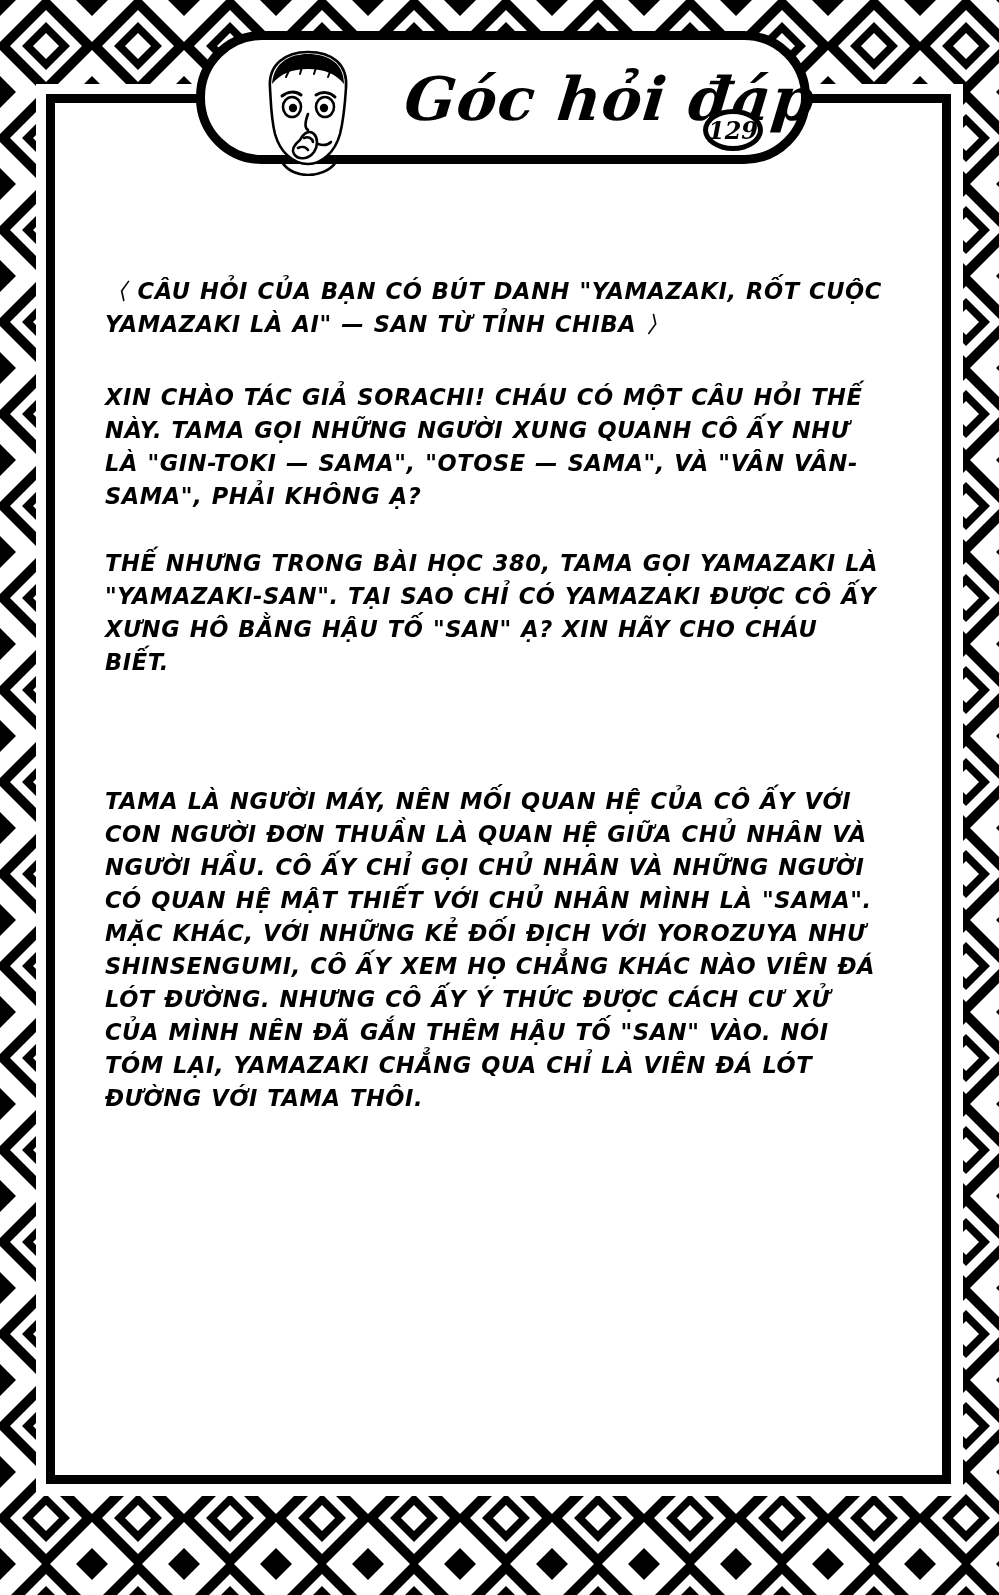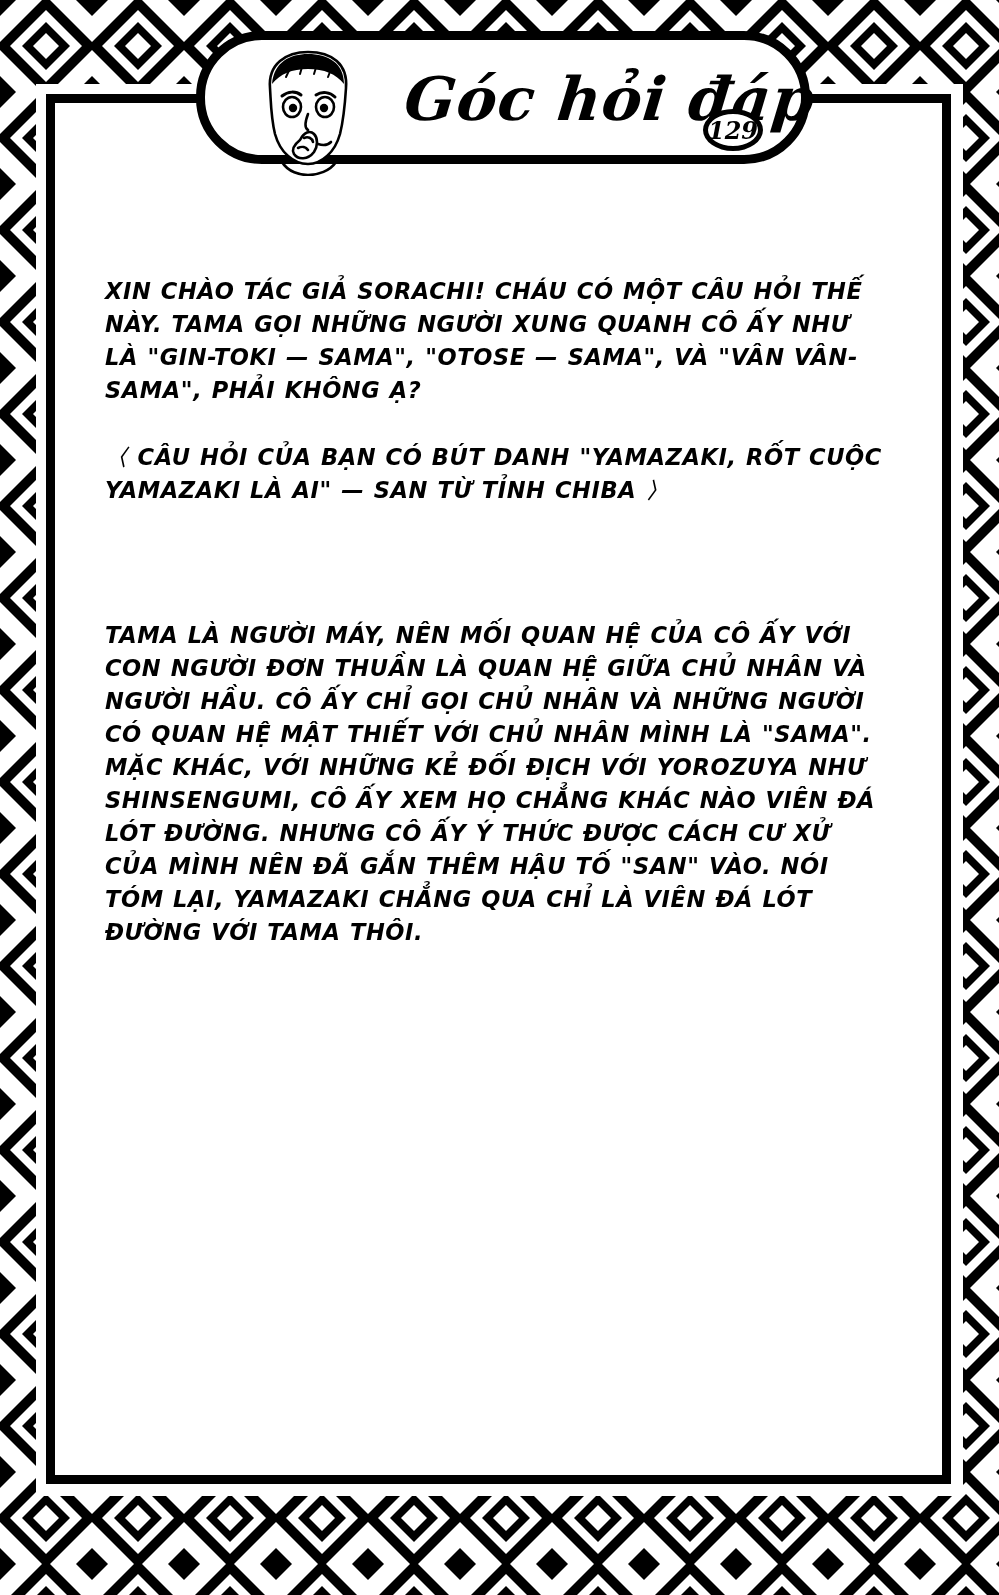--- a/index.html
+++ b/index.html
@@ -184,28 +184,31 @@
 
         <path d="M70 100 C76 102 80 101 83 98"></path>
 
         <path d="M34 118 C40 128 52 131 60 131 C70 131 82 127 88 118"></path>
       </g>
     </svg>
   </div>
 
   <div id="content">
 
+    <div class="block header-q">
+      <div class="para">〈 CÂU HỎI CỦA BẠN CÓ BÚT DANH "YAMAZAKI, RỐT CUỘC YAMAZAKI LÀ AI" — SAN TỪ TỈNH CHIBA 〉</div>
+    </div>
+
     <div class="block">
       <div class="para">XIN CHÀO TÁC GIẢ SORACHI! CHÁU CÓ MỘT CÂU HỎI THẾ NÀY. TAMA GỌI NHỮNG NGƯỜI XUNG QUANH CÔ ẤY NHƯ LÀ "GIN-TOKI — SAMA", "OTOSE — SAMA", VÀ "VÂN VÂN-SAMA", PHẢI KHÔNG Ạ?</div>
     </div>
 
-    <div class="block header-q">
-      <div class="para">〈 CÂU HỎI CỦA BẠN CÓ BÚT DANH "YAMAZAKI, RỐT CUỘC YAMAZAKI LÀ AI" — SAN TỪ TỈNH CHIBA 〉</div>
-    </div>
-
+    <div class="block">
+      <div class="para">THẾ NHƯNG TRONG BÀI HỌC 380, TAMA GỌI YAMAZAKI LÀ "YAMAZAKI-SAN". TẠI SAO CHỈ CÓ YAMAZAKI ĐƯỢC CÔ ẤY XƯNG HÔ BẰNG HẬU TỐ "SAN" Ạ? XIN HÃY CHO CHÁU BIẾT.</div>
+    </div>
 
     <div class="gap-lg"></div>
 
 
     <div class="block">
       <div class="para">TAMA LÀ NGƯỜI MÁY, NÊN MỐI QUAN HỆ CỦA CÔ ẤY VỚI CON NGƯỜI ĐƠN THUẦN LÀ QUAN HỆ GIỮA CHỦ NHÂN VÀ NGƯỜI HẦU. CÔ ẤY CHỈ GỌI CHỦ NHÂN VÀ NHỮNG NGƯỜI CÓ QUAN HỆ MẬT THIẾT VỚI CHỦ NHÂN MÌNH LÀ "SAMA". MẶC KHÁC, VỚI NHỮNG KẺ ĐỐI ĐỊCH VỚI YOROZUYA NHƯ SHINSENGUMI, CÔ ẤY XEM HỌ CHẲNG KHÁC NÀO VIÊN ĐÁ LÓT ĐƯỜNG. NHƯNG CÔ ẤY Ý THỨC ĐƯỢC CÁCH CƯ XỬ CỦA MÌNH NÊN ĐÃ GẮN THÊM HẬU TỐ "SAN" VÀO. NÓI TÓM LẠI, YAMAZAKI CHẲNG QUA CHỈ LÀ VIÊN ĐÁ LÓT ĐƯỜNG VỚI TAMA THÔI.</div>
     </div>
 
   </div>
 </div>

